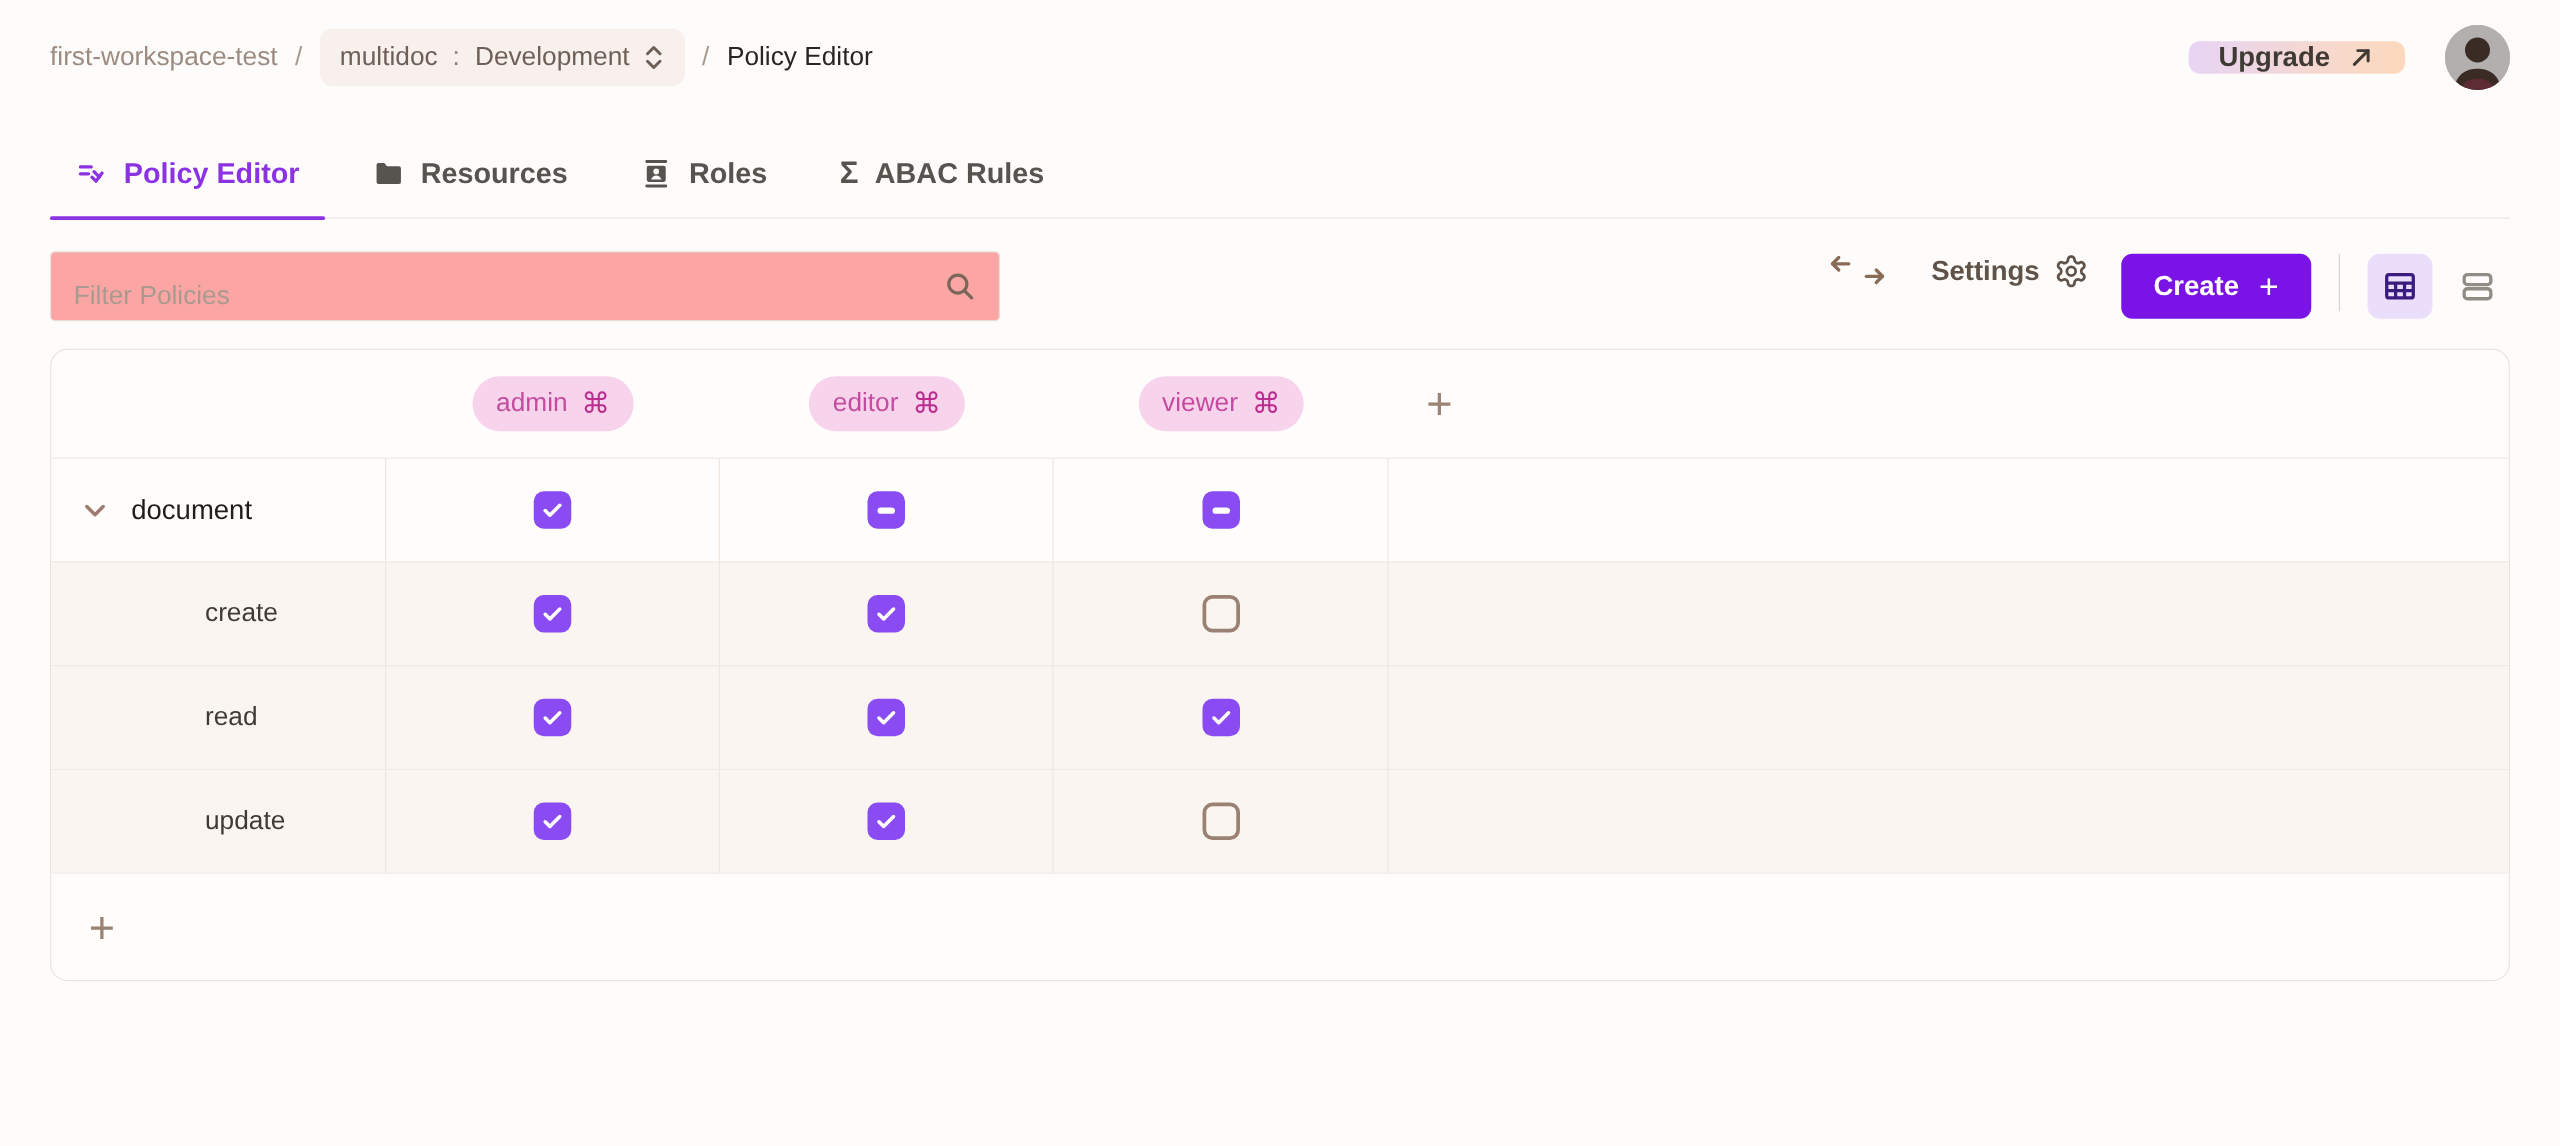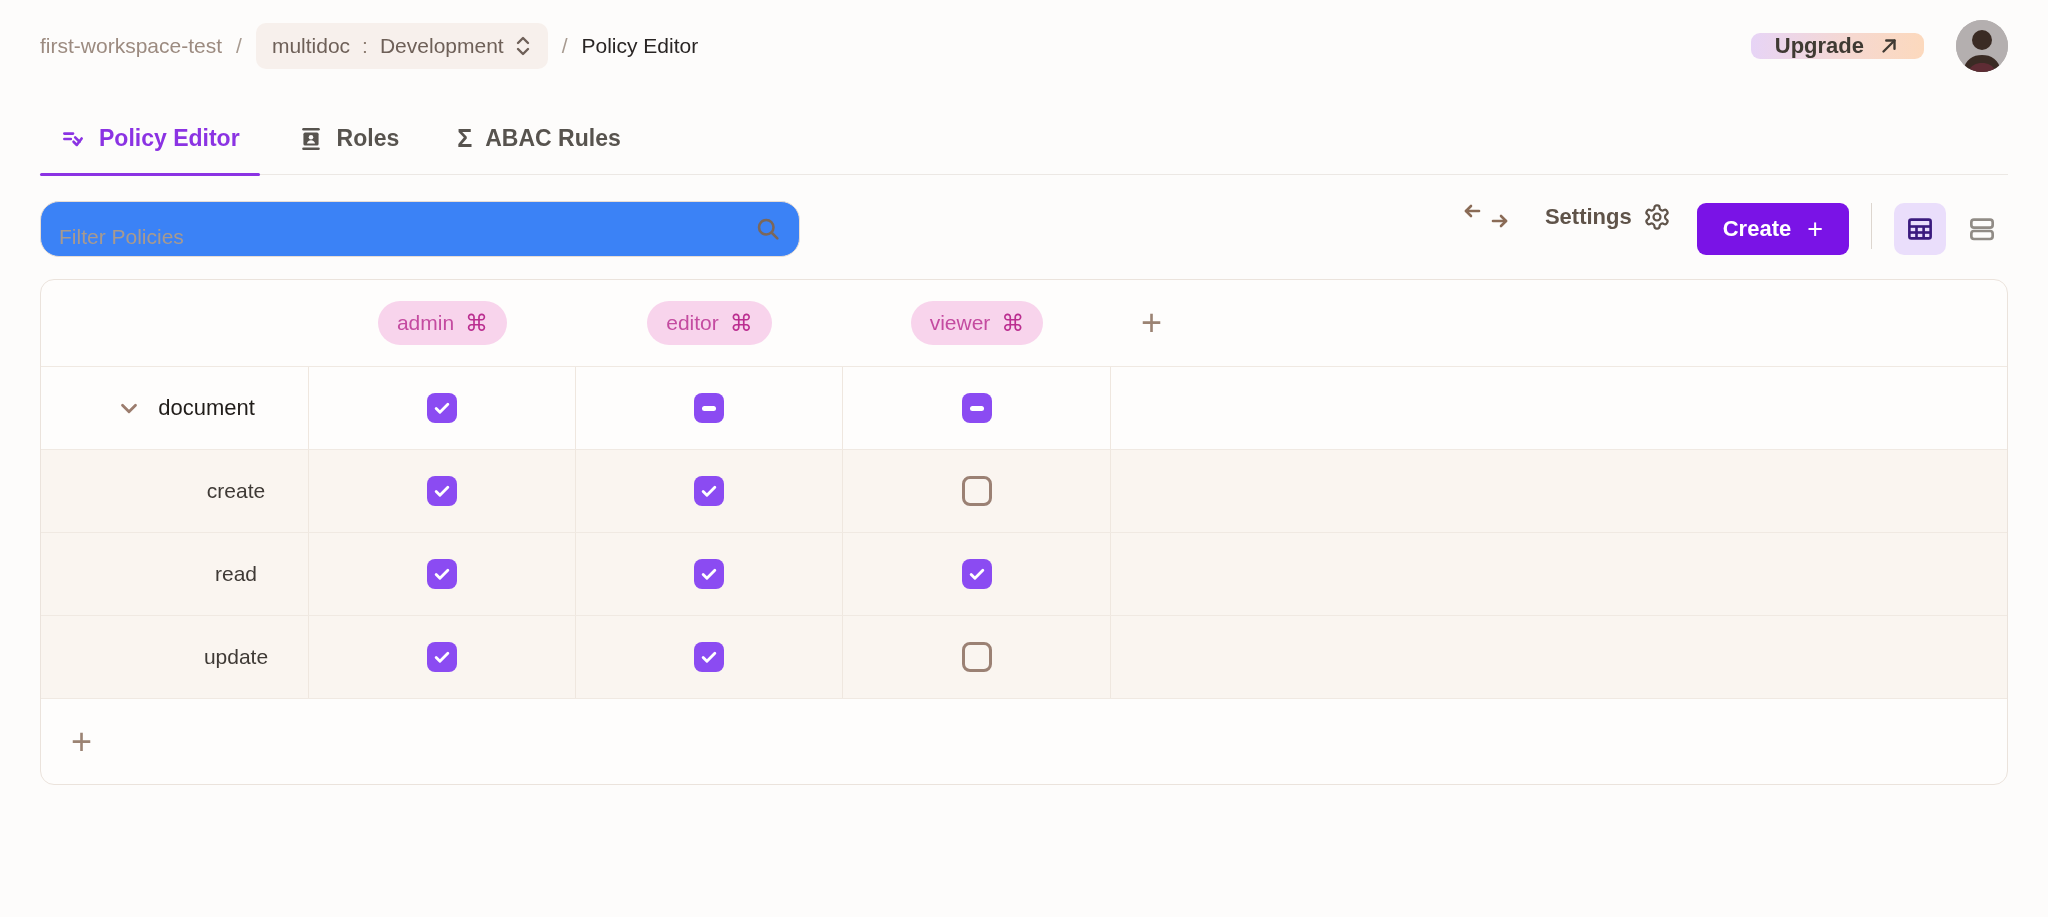--- a/index.html
+++ b/index.html
@@ -63,21 +63,21 @@
   .sigma{font-size:25px;font-weight:700;line-height:1;}
 
   
   .toolbar{
     display:flex;align-items:center;justify-content:space-between;
     margin:26px 40px 0 40px;height:56px;
   }
   .filter-wrap{position:relative;width:760px;}
   .filter-input{
     width:100%;height:56px;box-sizing:border-box;
-    background:#3b82f6;border:1px solid #e7ddd5;border-radius:19px;
+    background:#fca5a5;border:1px solid #e7ddd5;border-radius:4px;
     padding:15px 60px 0 18px;font-size:21px;color:#3f3a33;
     font-family:inherit;outline:none;
   }
   .filter-input::placeholder{color:#a89a8e;}
   .search-icon{position:absolute;right:18px;top:14px;color:#7b675a;}
   .toolbar-right{display:flex;align-items:flex-start;}
   .arrows-icon{color:#8a6b56;margin-right:36px;cursor:pointer;display:flex;}
   .settings{
     display:flex;align-items:center;gap:11px;cursor:pointer;
     font-size:22px;font-weight:700;color:#5f5349;margin-right:26px;
@@ -106,27 +106,27 @@
     border:1px solid #ebe3dc;border-radius:14px;
     background:#fefdfc;overflow:hidden;
   }
   .trow{
     display:grid;
     grid-template-columns:268px 267px 267px 268px 1fr;
     align-items:center;
   }
   .header-row{height:86px;}
   .data-row{height:82px;border-top:1px solid #f0e9e2;}
-  .data-row .cell{height:100%;display:flex;align-items:center;justify-content:center;}
+  .data-row .cell{height:100%;display:flex;align-items:center;}
   .data-row .cell.bordered{border-right:1px solid #efe7df;}
   .action-row{background:#faf5f0;}
   .footer-row{height:85px;border-top:1px solid #f0e9e2;}
   .hcell{display:flex;align-items:center;justify-content:center;}
   .role-pill{
-    display:inline-flex;align-items:center;gap:11px;
+    display:inline-flex;align-items:flex-start;gap:11px;
     background:#f8d4ec;border-radius:999px;padding:10px 19px;
     font-size:21px;font-weight:500;color:#c44ba0;cursor:pointer;
   }
   .cmd-icon{color:#bb2e90;font-size:23px;line-height:1;}
   .add-role-cell{justify-content:flex-start;padding-left:22px;}
   .plus-btn{
     background:none;border:none;color:#9b8373;font-size:36px;font-weight:300;
     line-height:1;cursor:pointer;font-family:inherit;padding:0 8px;
   }
   .resource-cell{padding-left:22px;gap:16px;}
@@ -195,20 +195,28 @@
           <path d="M4 7h8"></path>
             <path d="M4 12h6"></path>
             <path d="M12.5 14.5l3 3 4.5-6"></path>
             <path d="M14 10.5l4 4"></path>
         </svg>
       </span>
       <span>Policy Editor</span>
     </div>
     <div class="tab">
       <span class="tab-icon">
+        <svg width="26" height="26" viewBox="0 0 24 24" fill="currentColor">
+          <path d="M3 5.5C3 4.7 3.7 4 4.5 4h4.2l2 2.5h8.8c.8 0 1.5.7 1.5 1.5v10c0 .8-.7 1.5-1.5 1.5h-15C3.7 19.5 3 18.8 3 18V5.5z"></path>
+        </svg>
+      </span>
+      <span>Resources</span>
+    </div>
+    <div class="tab">
+      <span class="tab-icon">
         <svg width="26" height="26" viewBox="0 0 24 24" fill="none">
           <path d="M5 3h14" stroke="currentColor" stroke-width="2.2" stroke-linecap="round"></path>
           <path d="M5 21h14" stroke="currentColor" stroke-width="2.2" stroke-linecap="round"></path>
           <rect x="5" y="6" width="14" height="12" rx="1.5" fill="currentColor"></rect>
           <circle cx="12" cy="10.3" r="2.1" fill="#fdfcfb"></circle>
           <path d="M8.2 16.2c.7-2.2 2.1-3 3.8-3s3.1.8 3.8 3z" fill="#fdfcfb"></path>
         </svg>
       </span>
       <span>Roles</span>
     </div>

